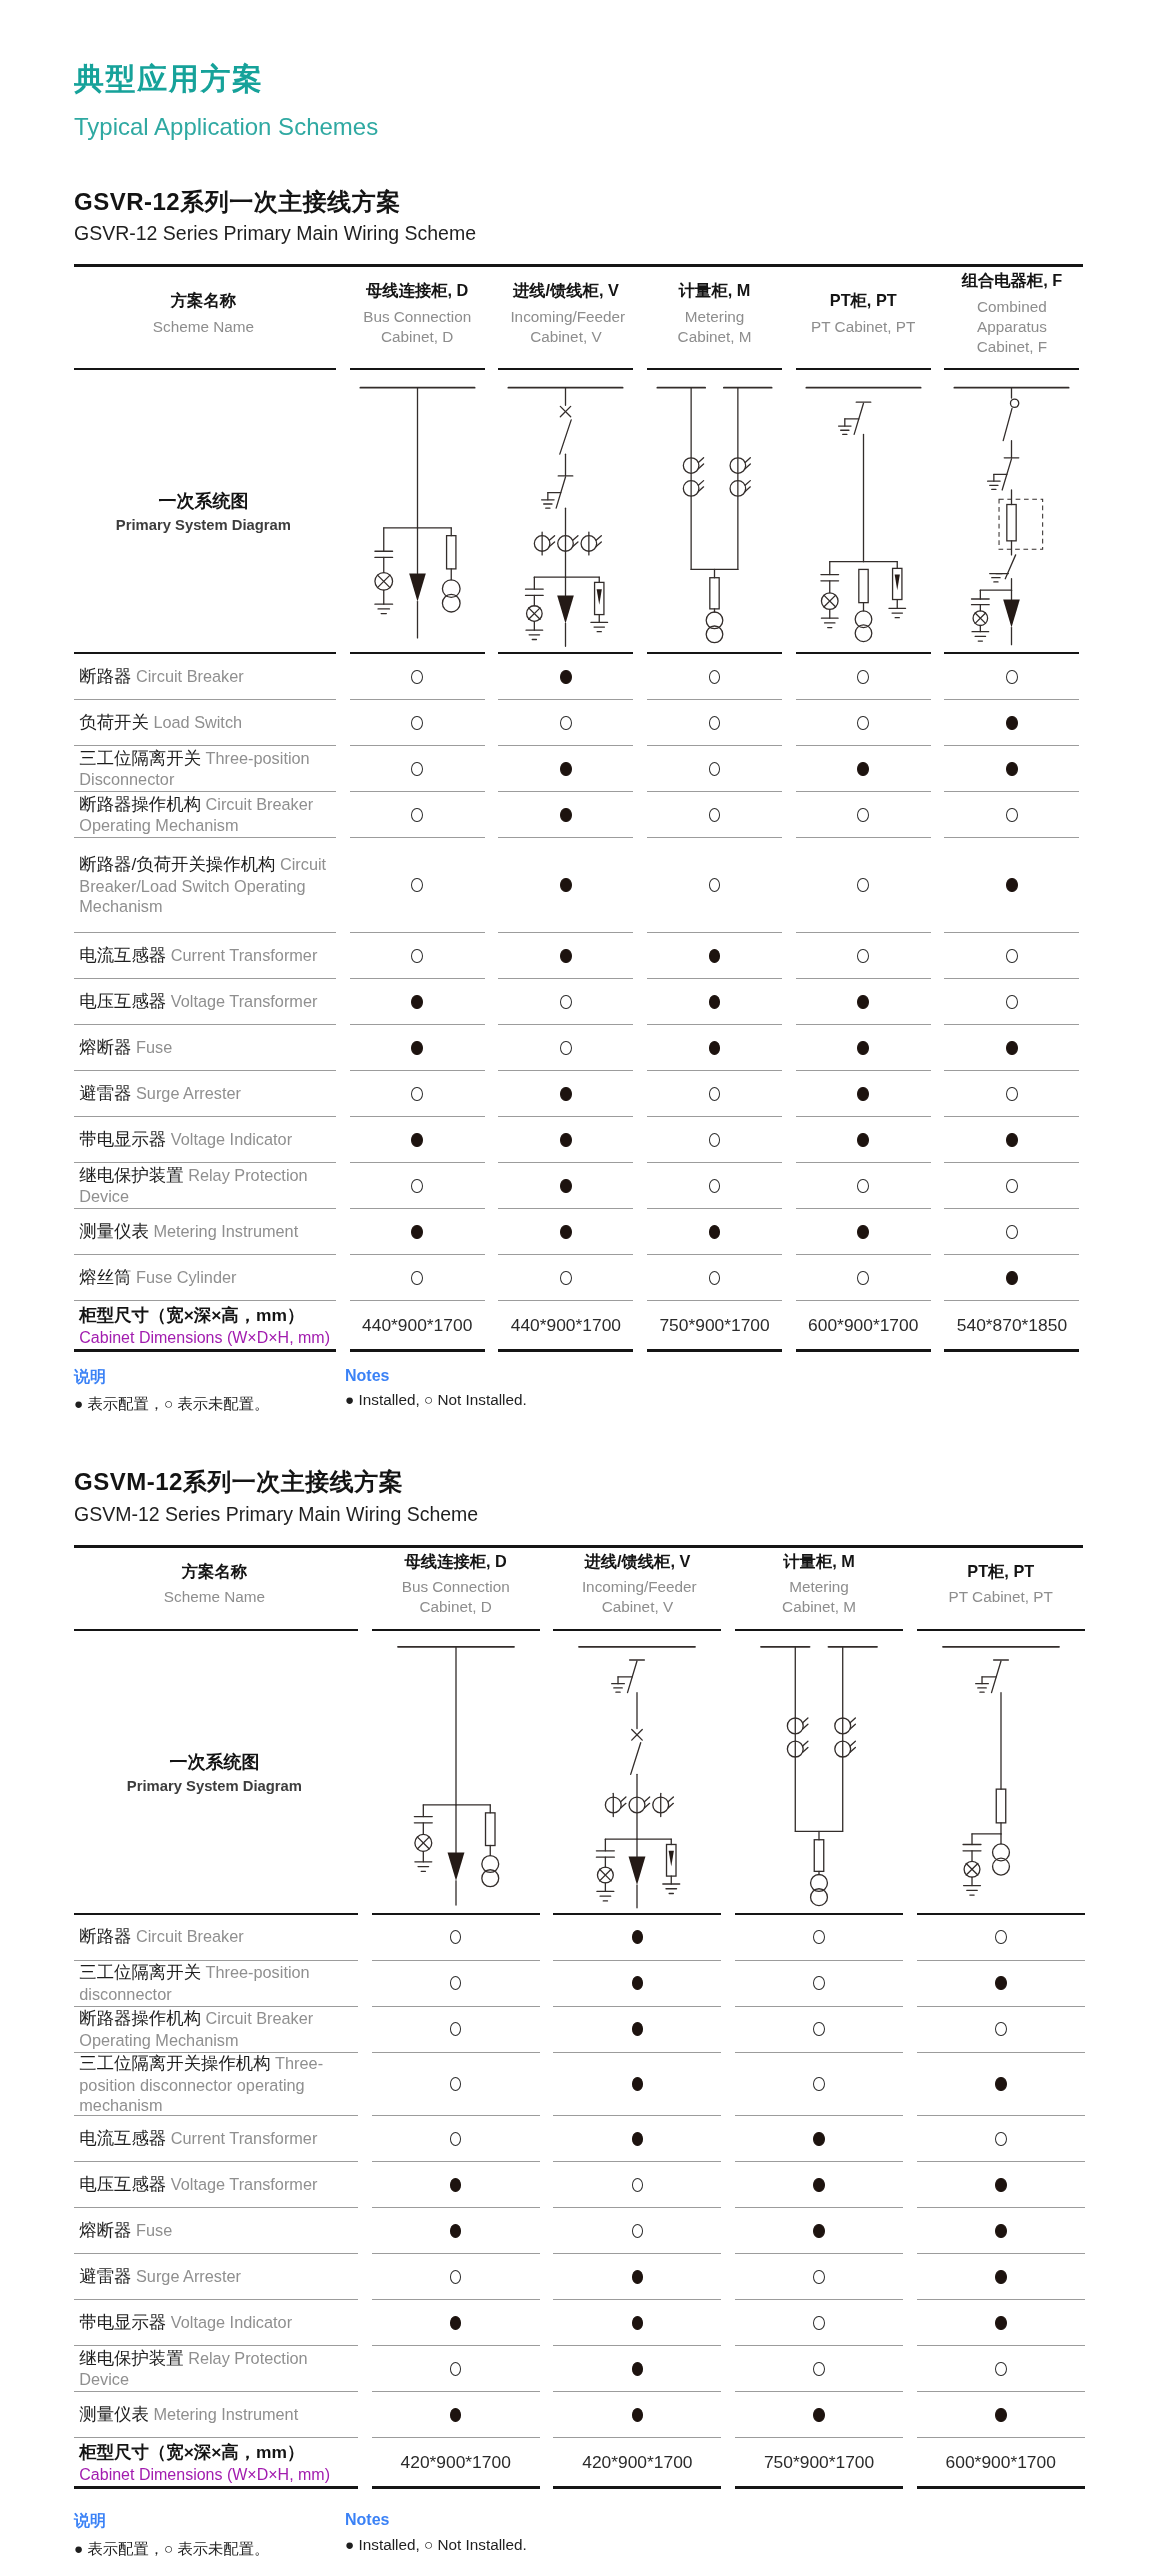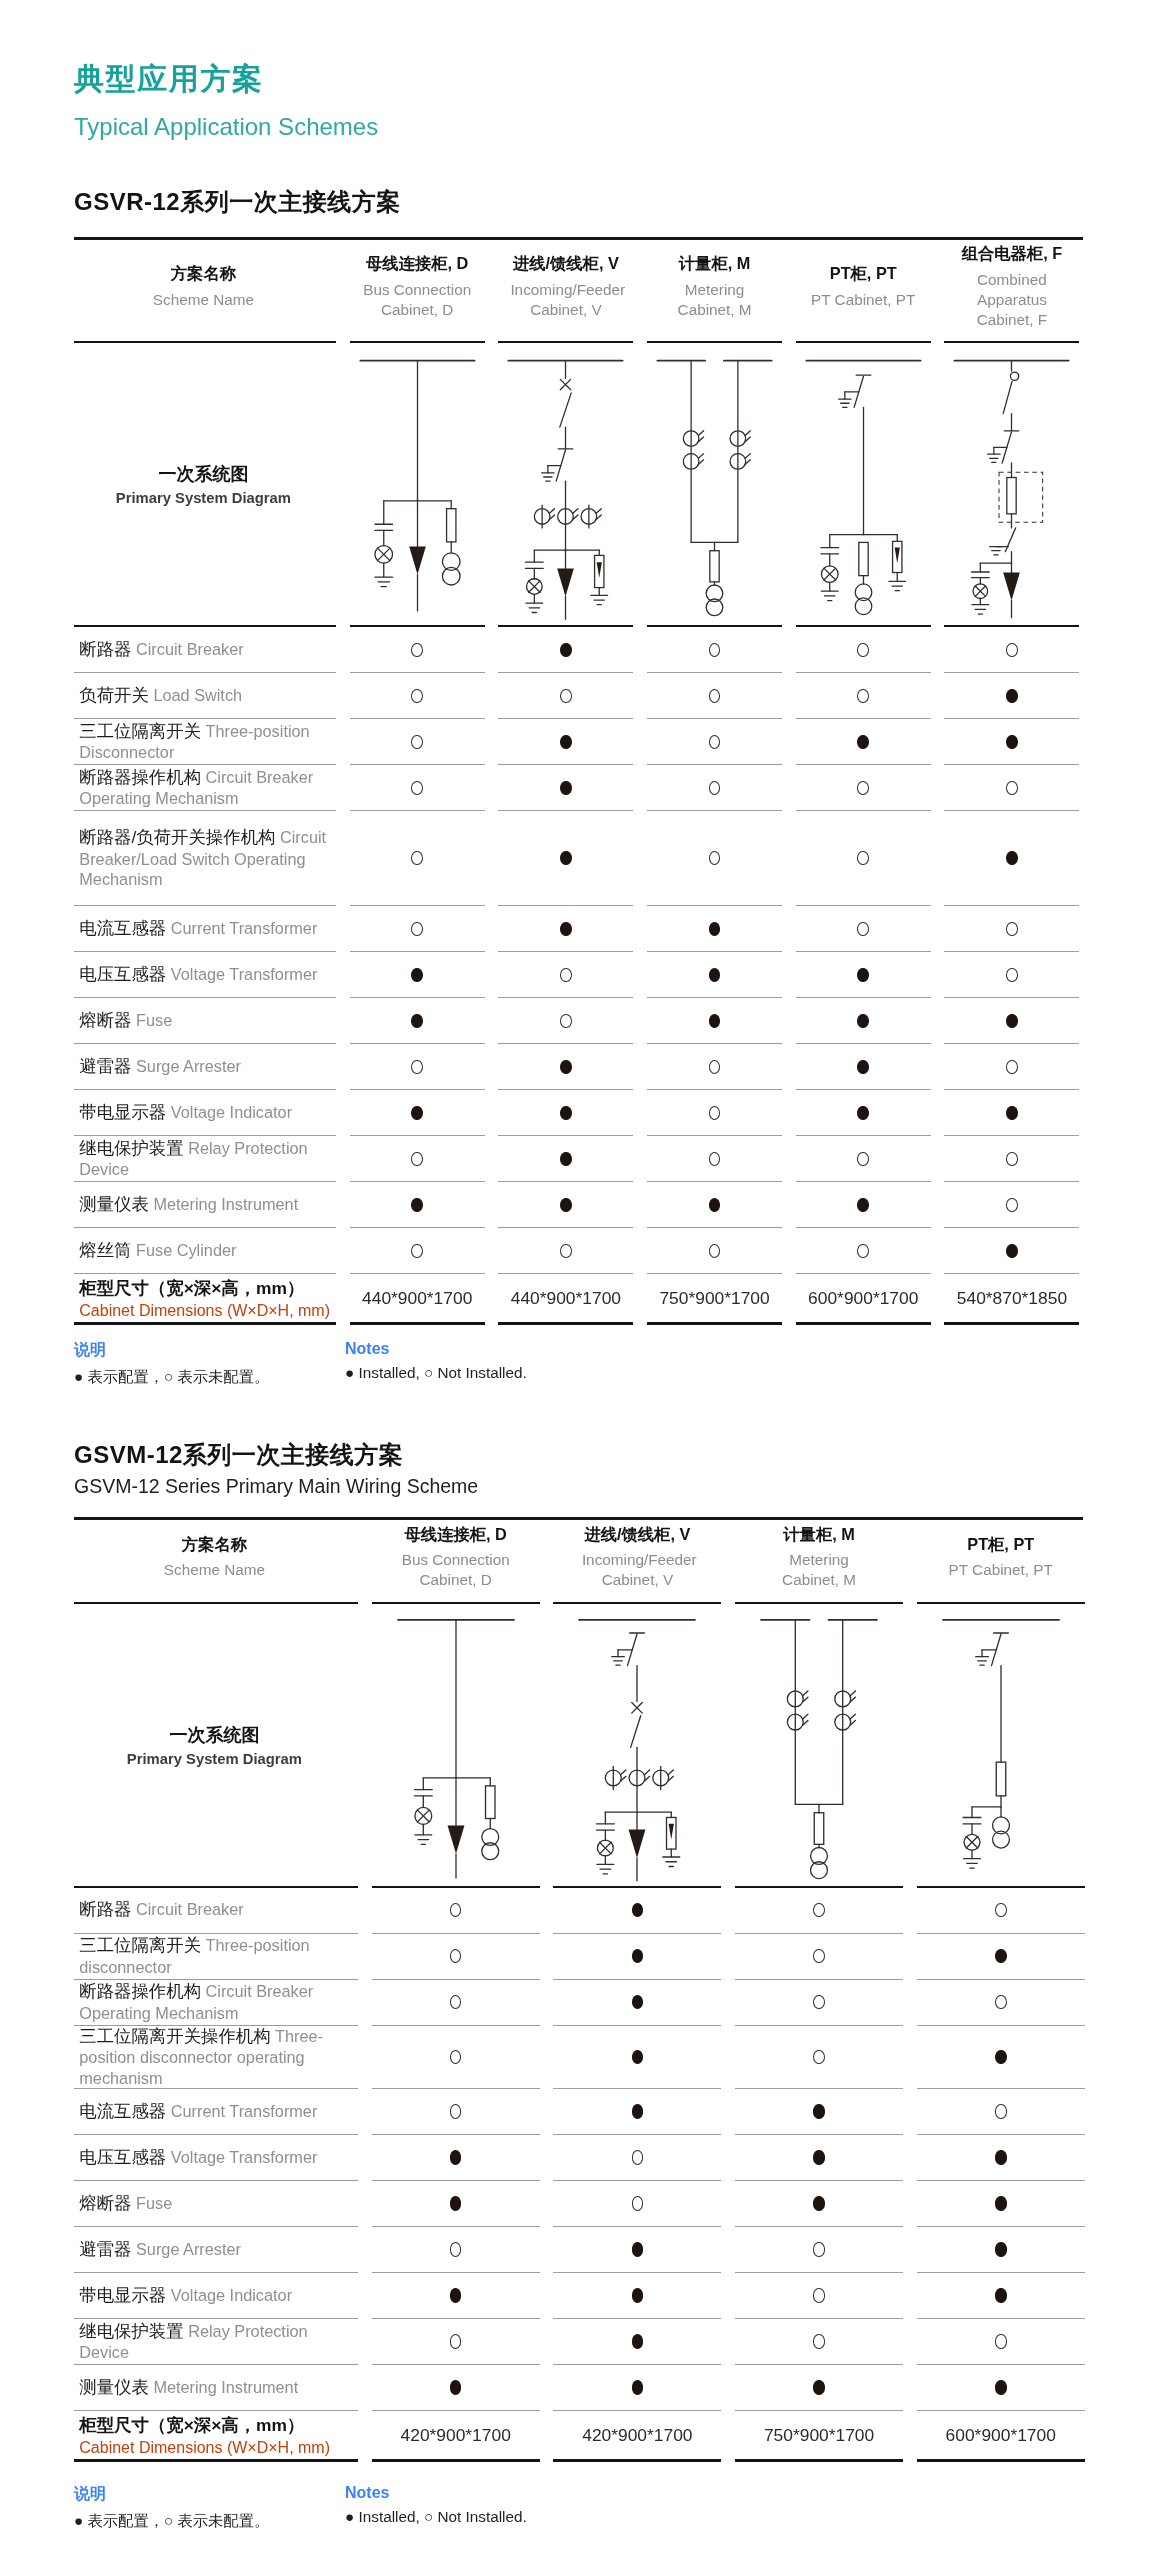--- a/index.html
+++ b/index.html
@@ -34,21 +34,21 @@
   .c.name{justify-content:flex-start;padding-left:5.3px;padding-right:3.2px;}
   .lbl{line-height:1.25;}
   .lbl .zh{font-size:17.4px;color:#1d1d1d;}
   .lbl .en{font-size:16.3px;color:#8f8f8f;}
   .dot{width:11.6px;height:14.2px;border-radius:50%;border:1.3px solid #2e2e2e;box-sizing:border-box;}
   .dot.filled{background:#1d130f;border-color:#1d130f;}
   
   .dims .c{min-height:51px;border-bottom:3.2px solid #151515;}
   .dims .name-inner{display:flex;flex-direction:column;align-items:flex-start;}
   .dims .zh{font-size:17.4px;font-weight:bold;color:#141414;}
-  .dims .en{font-size:16px;color:#c2410c;margin-top:1.6px;}
+  .dims .en{font-size:16px;color:#a21caf;margin-top:1.6px;}
   .dims .val{font-size:17.4px;color:#2b2b2b;}
   
   .legend{display:flex;margin-top:14.8px;width:1009px;}
   .legend .block{width:271px;}
   .legend .block.b2{flex:1;}
   .legend .t{font-size:16px;font-weight:bold;color:#3b82f6;}
   .legend .b{font-size:15.3px;color:#1f1f1f;margin-top:6.3px;}
   
   .sch{stroke:#332d2b;stroke-width:2.5;fill:none;stroke-linecap:round;}
   .sch-thick{stroke:#332d2b;stroke-width:3.5;fill:none;stroke-linecap:round;}
@@ -58,20 +58,21 @@
 </head>
 <body>
 
 <div class="page">
 <div class="wrap">
 
   <div class="main-title">典型应用方案</div>
   <div class="main-sub">Typical Application Schemes</div>
 
   <div class="sec-title-zh sec1">GSVR-12系列一次主接线方案</div>
+  <div class="sec-title-en">GSVR-12 Series Primary Main Wiring Scheme</div>
 
   <div class="tbl">
 
     <div class="grid g0 hd">
       <div class="c name" style="justify-content:center;padding-left:0;">
         <div class="cell-inner">
           <span class="zh">方案名称</span>
           <span class="en">Scheme Name</span>
         </div>
       </div>

